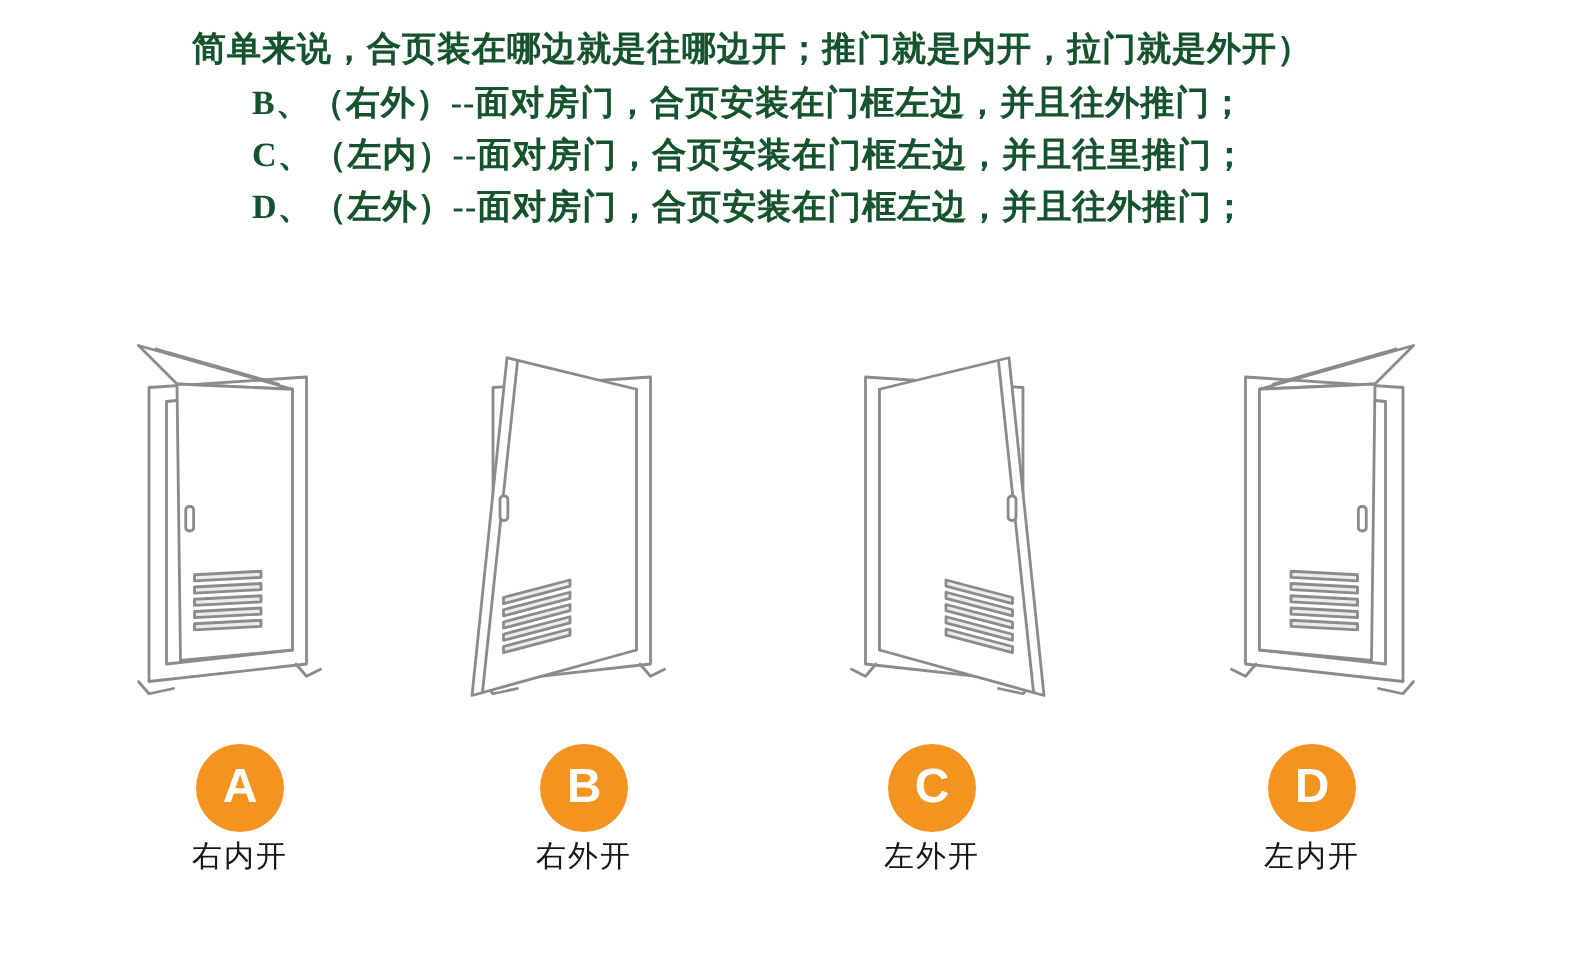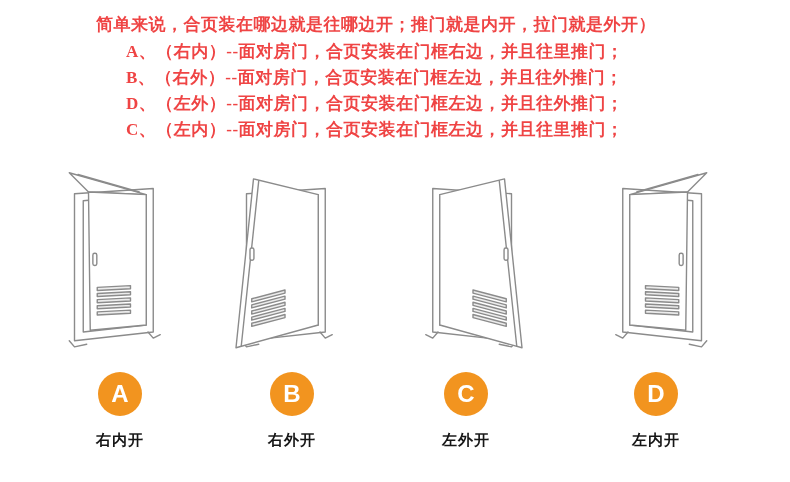--- a/index.html
+++ b/index.html
@@ -3,21 +3,21 @@
 <meta charset="utf-8">
 <style>
   * { margin:0; padding:0; box-sizing:border-box; }
   html,body { background:#ffffff; }
   body { font-family:"Liberation Serif", serif; }
   .page {
     position:relative; width:790px; height:482px; background:#ffffff; overflow:hidden;
   }
   .header {
     position:absolute; top:12px; left:96px; right:20px;
-    color:#ef4444; font-weight:bold; font-size:17px; line-height:26px;
+    color:#14532d; font-weight:bold; font-size:17px; line-height:26px;
     letter-spacing:0.5px; white-space:nowrap;
   }
   .header .intro { margin-bottom:1px; }
   .header .item { padding-left:30px; }
   .figure {
     position:absolute; top:150px; width:140px;
     display:flex; flex-direction:column; align-items:center;
   }
   .fig-a { left:50px; }
   .fig-b { left:222px; }
@@ -26,21 +26,21 @@
   .door-art { display:block; }
   .mirror { transform:scaleX(-1); }
   .badge {
     width:44px; height:44px; border-radius:50%;
     background:#F2941F; color:#ffffff;
     font-family:"Liberation Sans", sans-serif; font-weight:bold; font-size:24px;
     display:flex; align-items:center; justify-content:center;
     margin-top:12px; user-select:none;
   }
   .fig-label {
-    margin-top:15px; font-size:15px; font-weight:bold; color:#161616;
+    margin-top:3px; font-size:15px; font-weight:normal; color:#161616;
     letter-spacing:1px;
   }
 </style>
 </head>
 <body>
 
 <div class="page">
 
   <svg width="0" height="0" style="position:absolute" aria-hidden="true">
     <defs>
@@ -91,24 +91,23 @@
         </g>
         <g>
           <rect x="32" y="112" width="4.5" height="14" rx="2" fill="#ffffff"></rect>
         </g>
       </g>
     </defs>
   </svg>
 
   <div class="header">
     <div class="intro">简单来说，合页装在哪边就是往哪边开；推门就是内开，拉门就是外开）</div>
-    <div class="item">A、（右内）--面对房门，合页安装在门框右边，并且往里推门；</div>
     <div class="item">B、（右外）--面对房门，合页安装在门框左边，并且往外推门；</div>
+    <div class="item">C、（左内）--面对房门，合页安装在门框左边，并且往里推门；</div>
     <div class="item">D、（左外）--面对房门，合页安装在门框左边，并且往外推门；</div>
-    <div class="item">C、（左内）--面对房门，合页安装在门框左边，并且往里推门；</div>
   </div>
 
   <figure class="figure fig-a">
     <svg class="door-art" viewBox="0 0 160 240" width="140" height="210">
       <use href="#door-in"></use>
     </svg>
     <div class="badge" style="background: rgb(242, 148, 31);">
       <span>A</span>
     </div>
     <figcaption class="fig-label">右内开</figcaption>

